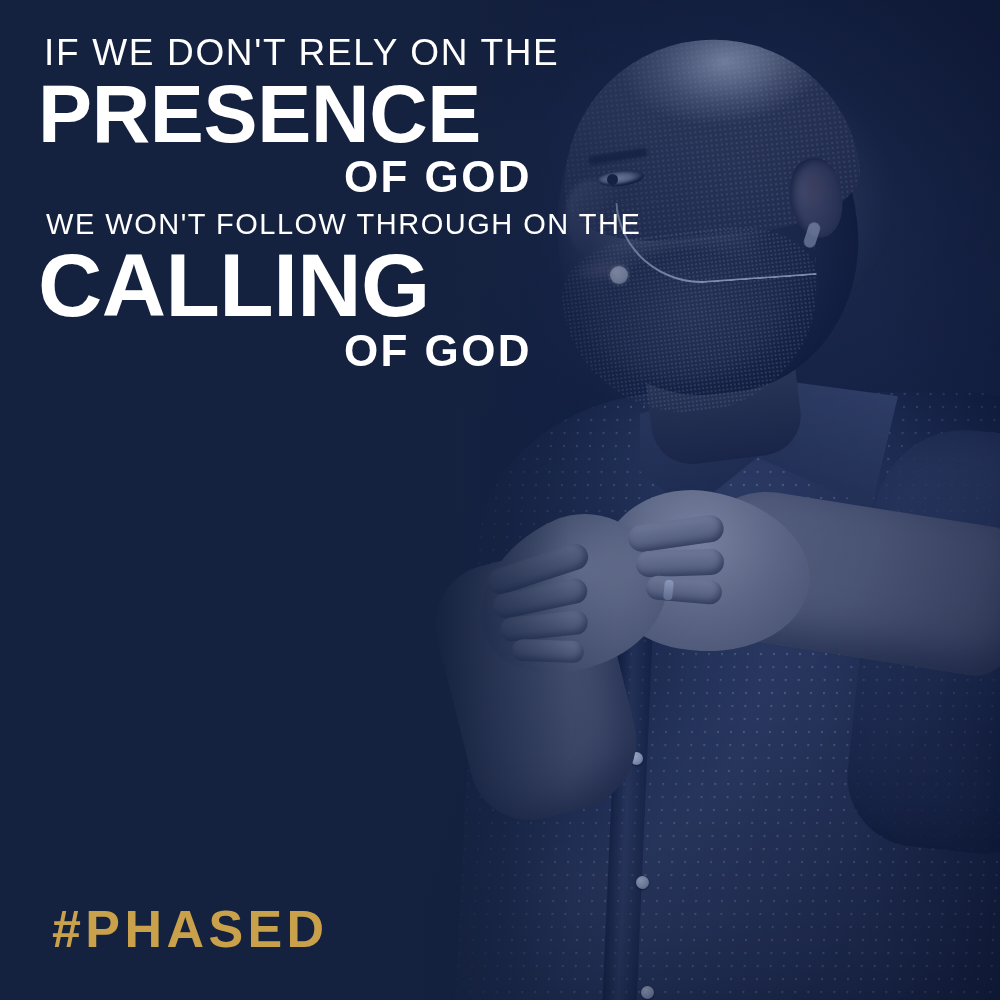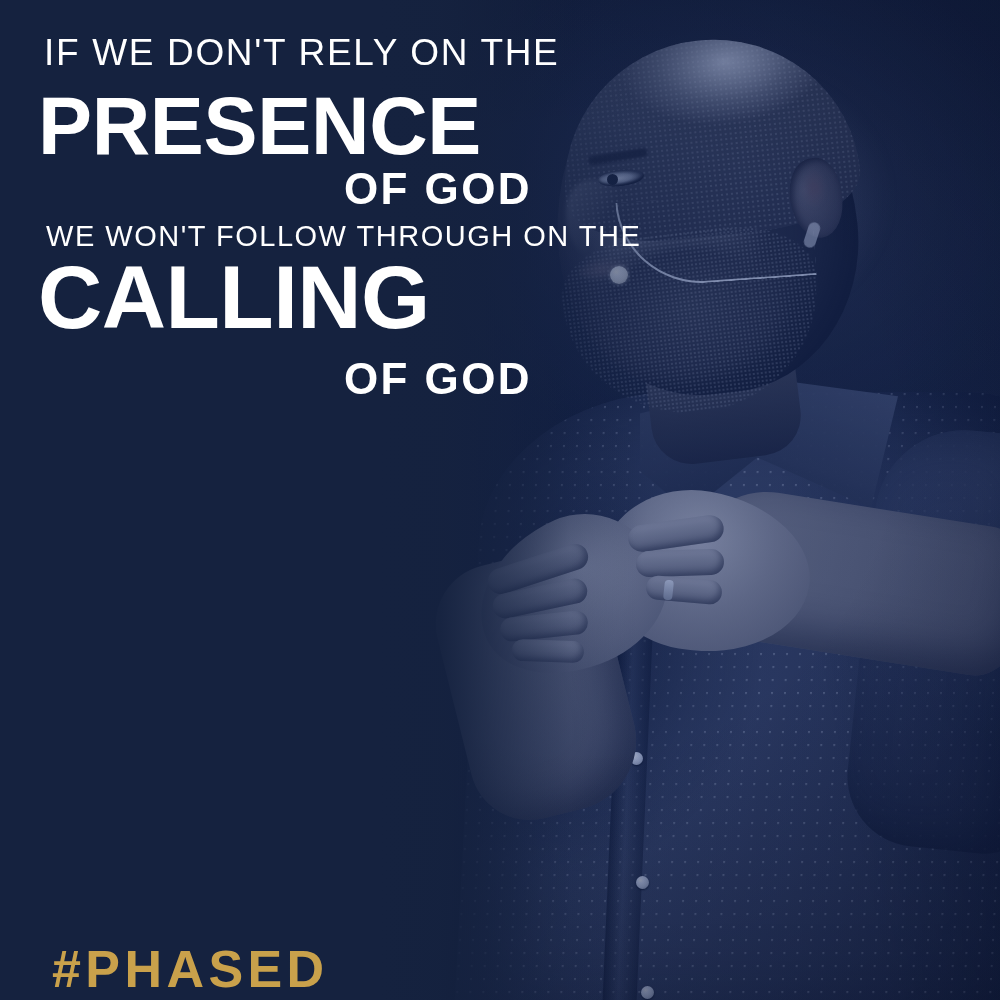--- a/index.html
+++ b/index.html
@@ -303,29 +303,29 @@
   .ln{display:block;white-space:nowrap;}
   .ln-light{
     font-weight:400;
     letter-spacing:.055em;
     line-height:1.0;
   }
   .ln-heavy{
     font-weight:700;
     line-height:.96;
   }
-  .l1{font-size:37px;letter-spacing:.045em;margin:0 0 17px 2px;}
+  .l1{font-size:37px;letter-spacing:.045em;margin:0 0 5px 2px;}
   .l2{font-size:81px;letter-spacing:-.004em;margin:0 0 2px -4px;}
   .l3{font-size:44px;letter-spacing:.055em;text-align:right;margin:0 -2px 6px 0;}
   .l4{font-size:29px;letter-spacing:.052em;margin:12px 0 4px 4px;}
-  .l5{font-size:89px;letter-spacing:-.006em;margin:0 0 18px -4px;}
+  .l5{font-size:89px;letter-spacing:-.006em;margin:0 0 2px -4px;}
   .l6{font-size:44px;letter-spacing:.055em;text-align:right;margin:0 -2px 0 0;}
 
   .hashtag{
-    position:absolute;left:52px;top:943px;
+    position:absolute;left:52px;top:903px;
     font-size:52px;font-weight:700;
     letter-spacing:.085em;
     color:#c9a14b;
     text-transform:uppercase;
     line-height:1;
   }
 </style>
 </head>
 <body>
 

